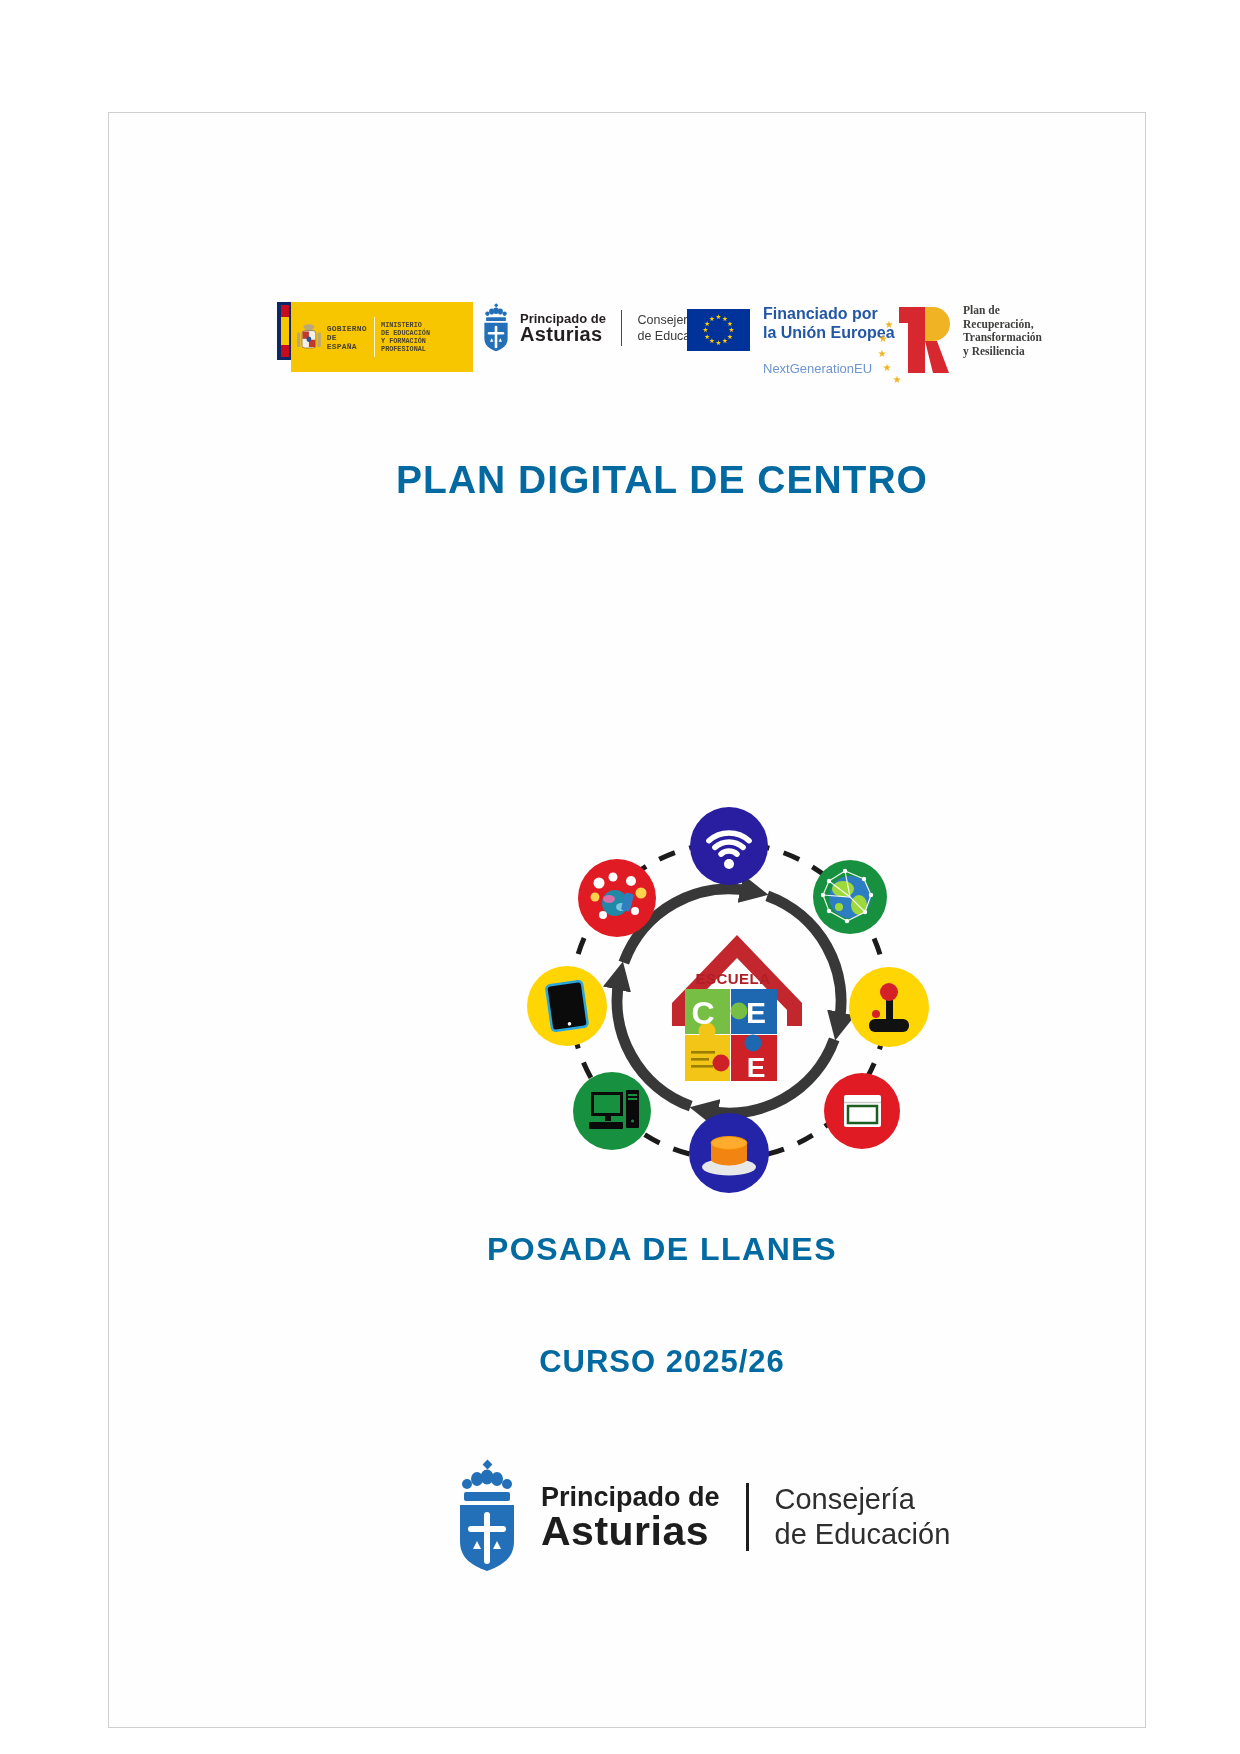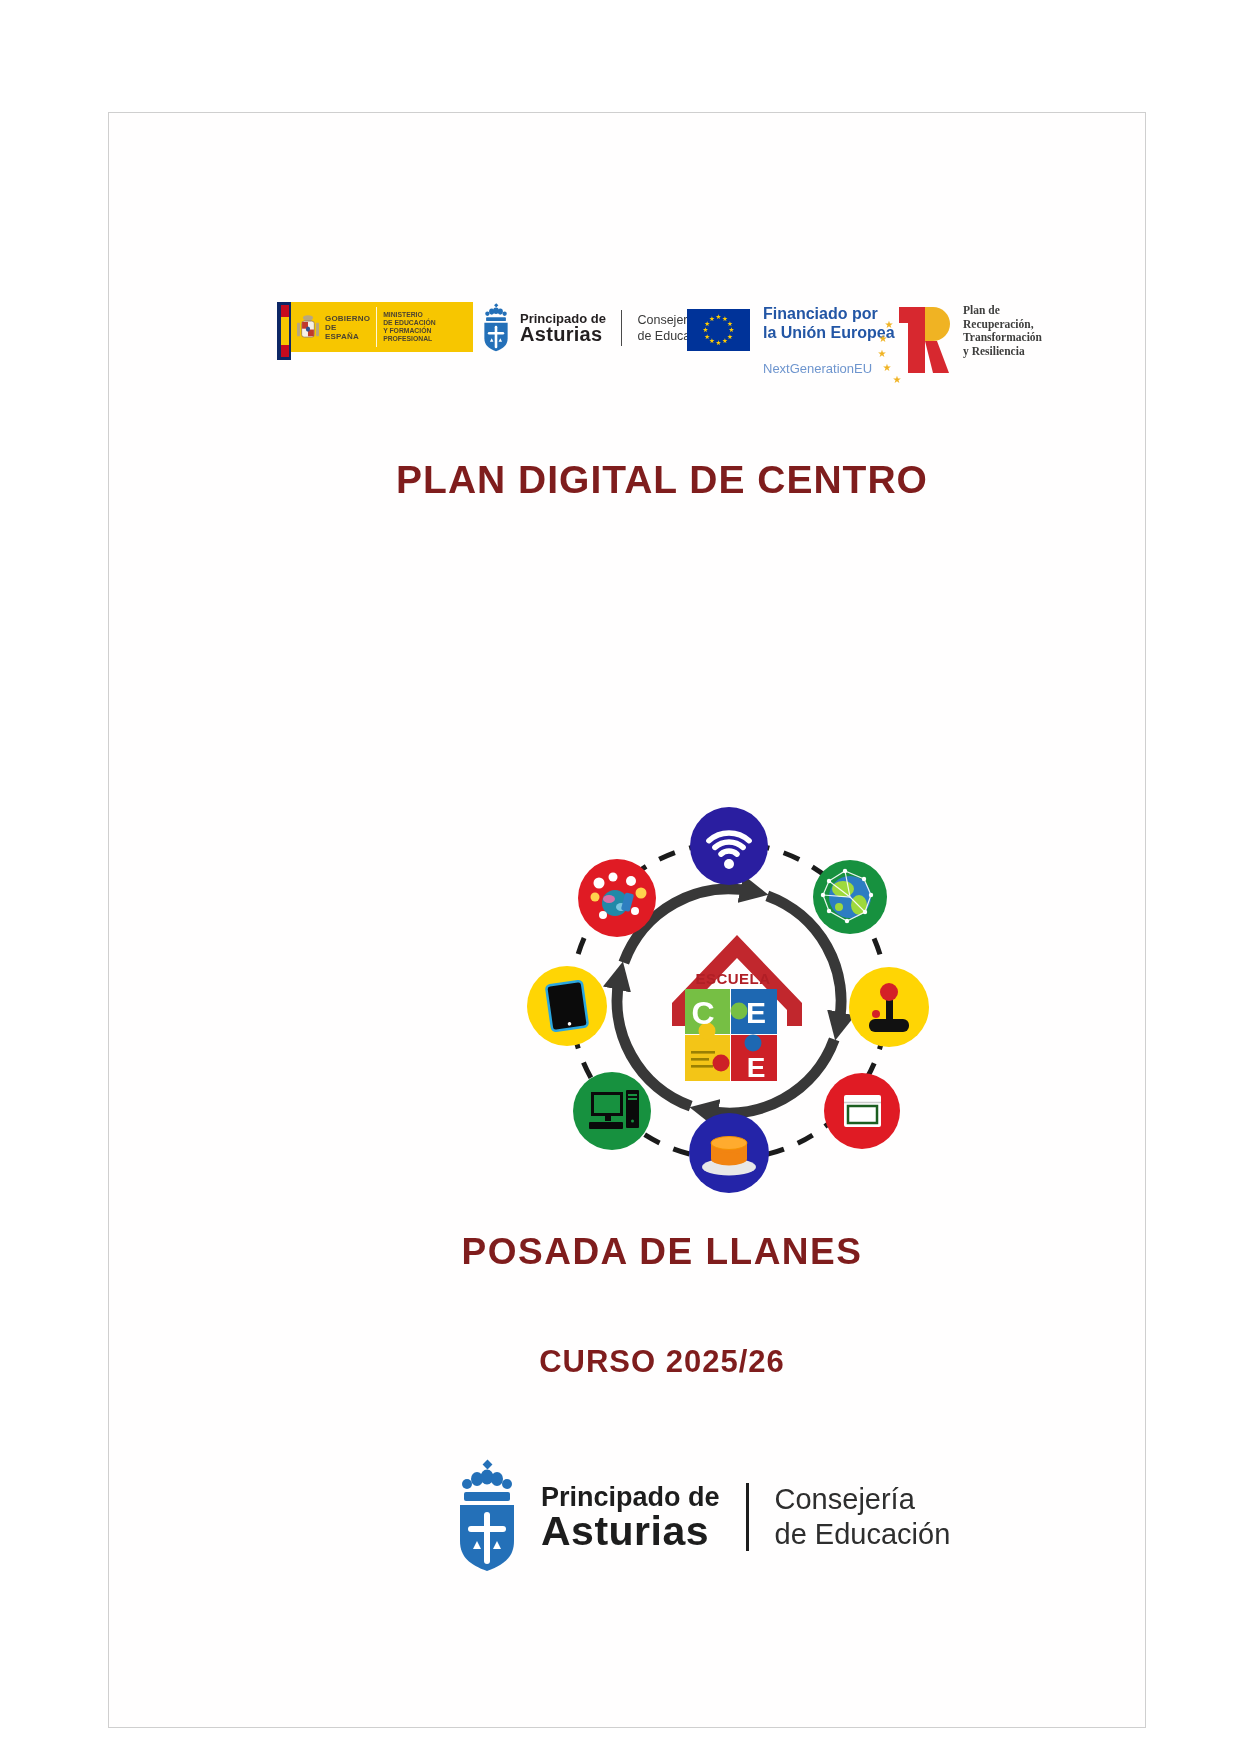--- a/index.html
+++ b/index.html
@@ -4,21 +4,21 @@
 <title>Plan Digital de Centro</title>
 <style>
   * { margin:0; padding:0; box-sizing:border-box; }
   html,body { width:1240px; height:1754px; background:#ffffff;
     font-family:"Liberation Sans", sans-serif; position:relative; overflow:hidden; }
   .abs { position:absolute; }
   .page { position:absolute; left:108px; top:112px; width:1038px; height:1616px;
     background:#fffefe; border:1px solid #cfcfcf; }
 
   
-  .gov-logo { left:168px; top:189px; width:196px; height:50px; display:flex; }
+  .gov-logo { left:168px; top:189px; width:196px; height:70px; display:flex;font-family:Liberation Mono, monospace; }
   .gov-flag { width:14px; height:58px; background:#0d2766; position:relative; flex:none; }
   .gov-flag-inner { position:absolute; left:4px; top:3px; right:2px; bottom:3px;
     background:linear-gradient(180deg,#c60b1e 0 24%,#f7c600 24% 76%,#c60b1e 76% 100%); }
   .gov-box { flex:1; background:#f7c600; display:flex; align-items:center; padding:4px 6px; gap:6px; }
   .gov-txt { font-size:8px; line-height:9px; font-weight:bold; color:#4d4430; letter-spacing:.2px; }
   .gov-sep { width:1px; height:40px; background:rgba(255,255,255,.85); flex:none; }
   .gov-min { font-size:6.8px; line-height:8px; font-weight:600; color:#4d4430; }
 
   .ast-small { left:372px; top:190px; display:flex; align-items:center; gap:9px; }
   .ast-small .nm1 { font-size:13px; font-weight:bold; color:#231f20; line-height:13px; }
@@ -27,25 +27,25 @@
   .ast-small .dep { font-size:12.5px; color:#3a3a3a; line-height:16px; }
 
   .eu-logo { left:578px; top:191px; display:flex; gap:13px; align-items:flex-start; }
   .eu-txt1 { font-size:16px; line-height:19px; font-weight:bold; color:#2356a5; }
   .eu-txt2 { font-size:13px; color:#6e95ce; margin-top:19px; }
 
   .prtr-logo { left:768px; top:182px; display:flex; gap:8px; }
   .prtr-txt { margin-top:9px; font-size:11.5px; line-height:13.5px; font-weight:600; color:#3e3e3d;font-family:Liberation Serif, serif; }
 
   
-  .title { left:108px; width:890px; text-align:center; color:#7f1d1d; font-weight:bold; }
+  .title { left:108px; width:890px; text-align:center; color:#0369a1; font-weight:bold; }
   .t-main   { top:345px; font-size:39px; letter-spacing:1px; }
   .t-school { top:464px; font-size:46px; letter-spacing:.5px; }
   .t-sub    { top:528px; font-size:29px; letter-spacing:3px; }
-  .t-loc    { top:1118px; font-size:37px; letter-spacing:1.5px; }
+  .t-loc    { top:1118px; font-size:32px; letter-spacing:1.5px; }
   .t-course { top:1231px; font-size:31px; letter-spacing:1px; }
 
   
   .emblem { left:400px; top:680px; }
 
   
   .footer-logo { left:346px; top:1346px; display:flex; align-items:center; gap:22px; }
   .f-nm1 { font-size:27px; font-weight:bold; color:#1d1d1d; line-height:27px; }
   .f-nm2 { font-size:41px; font-weight:bold; color:#1d1d1d; line-height:40px; letter-spacing:.5px; }
   .f-vdiv { width:3px; height:68px; background:#1d1d1d; margin:0 4px; }

